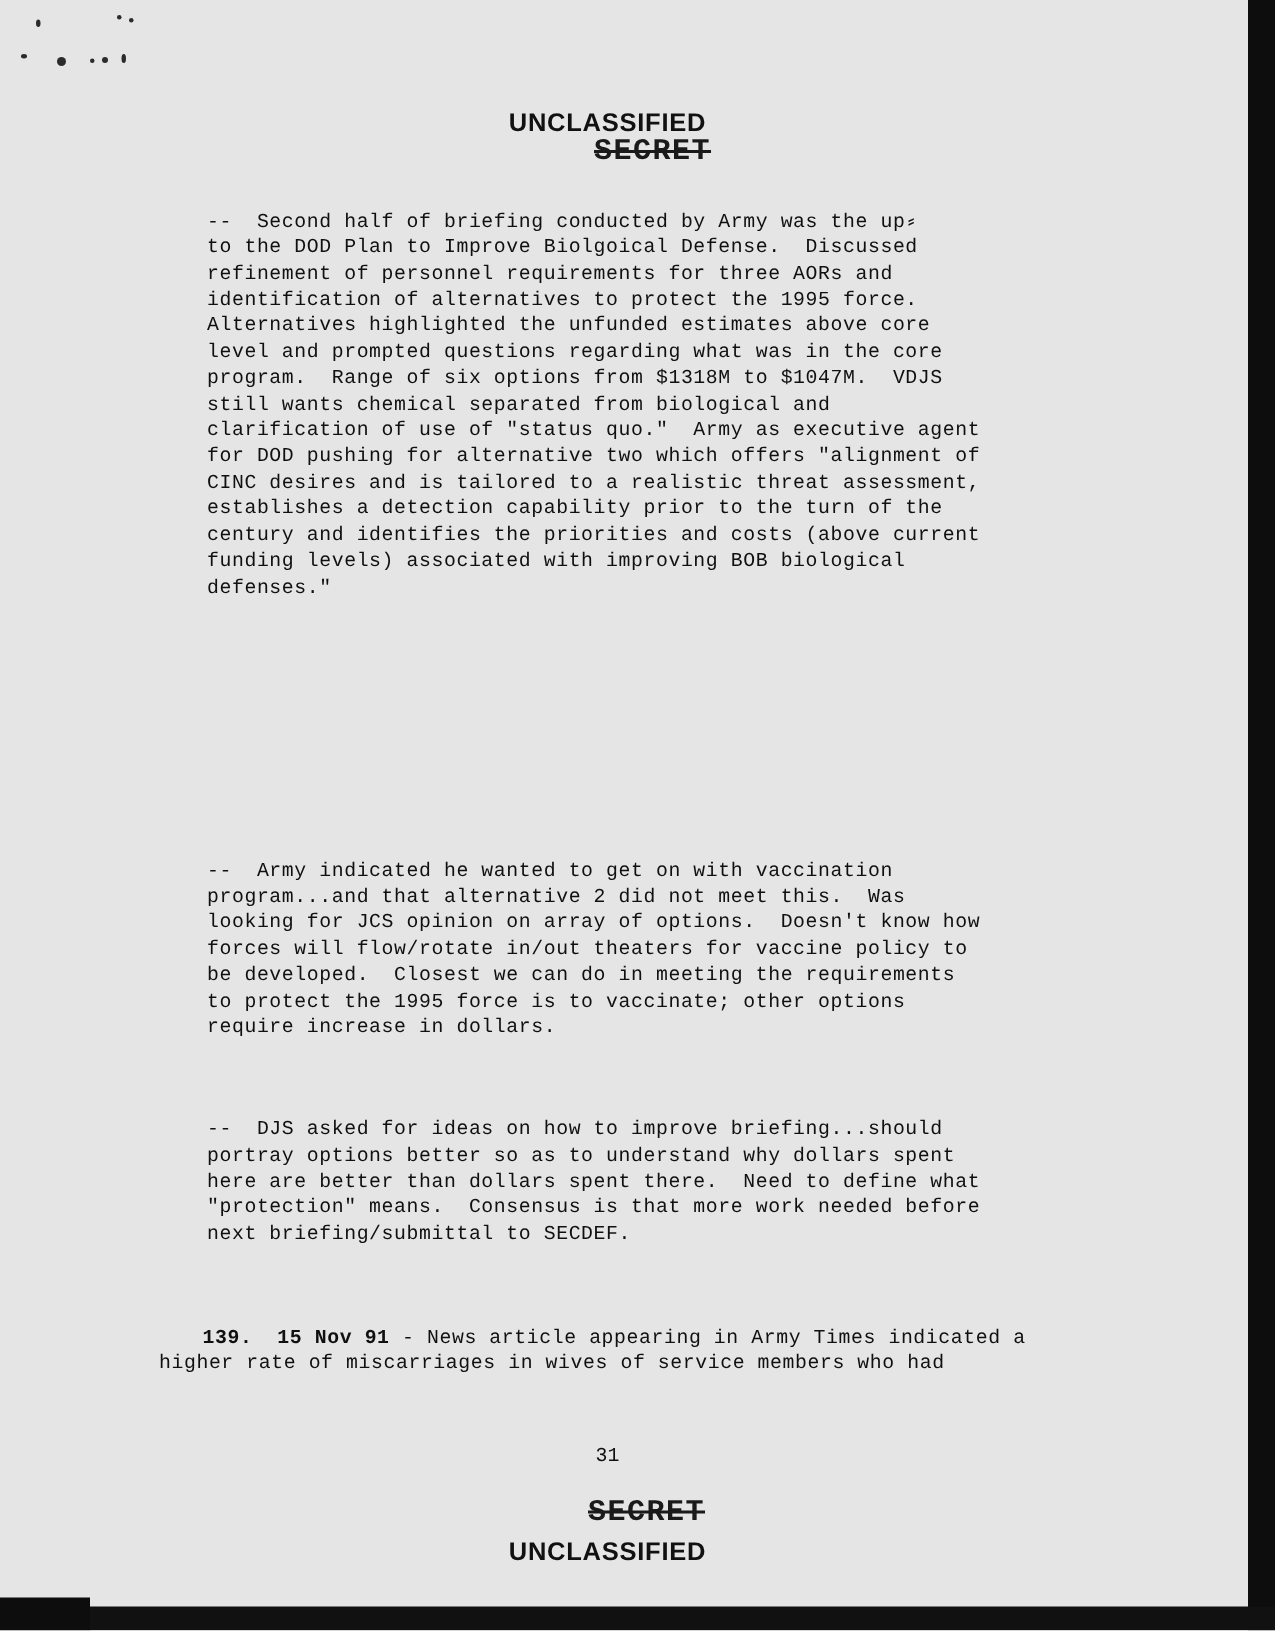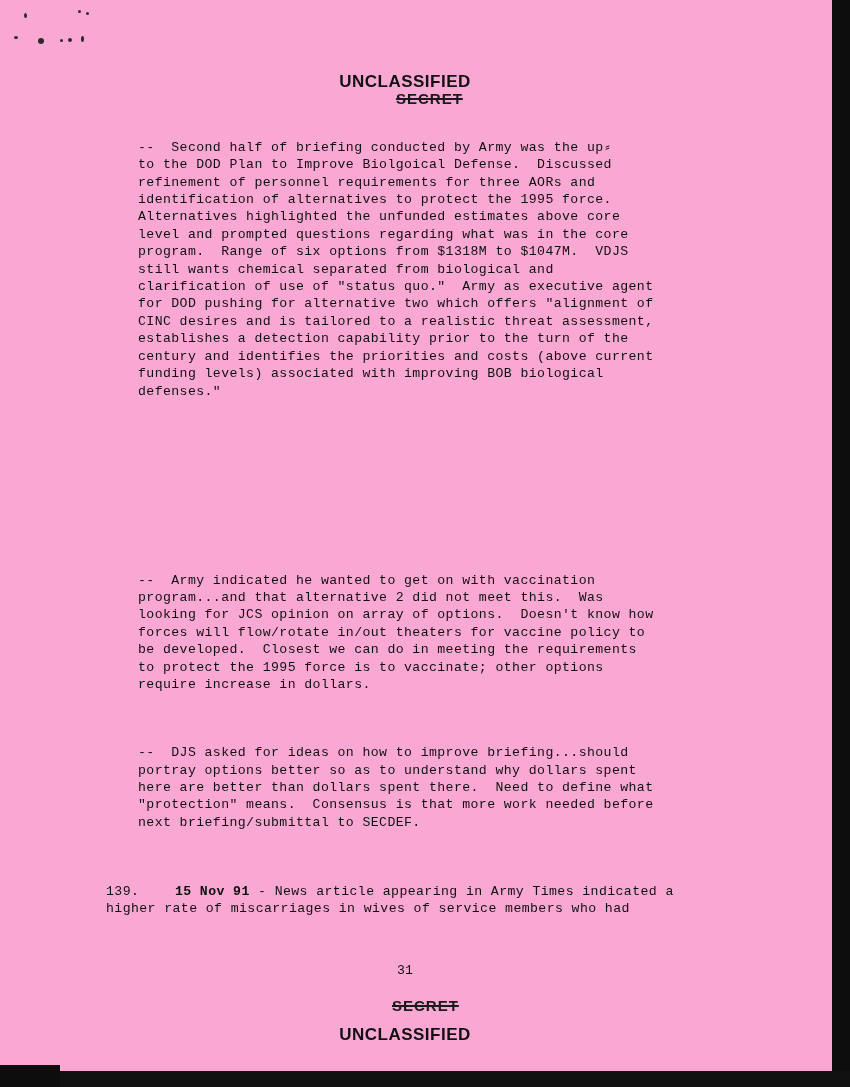--- a/index.html
+++ b/index.html
@@ -7,21 +7,21 @@
     padding: 0;
     background: #ffffff;
   }
   body {
     font-family: "Liberation Sans", sans-serif;
   }
   .page {
     position: relative;
     width: 850px;
     height: 1087px;
-    background: #f9a8d4;
+    background: #e5e5e5;
     overflow: hidden;
   }
   
   .edge-right {
     position: absolute;
     top: 0;
     right: 0;
     width: 18px;
     height: 1087px;
     background: #0d0d0d;
@@ -56,23 +56,23 @@
     font-weight: bold;
     font-size: 17px;
     letter-spacing: 0.5px;
     color: #111;
   }
   .cls-top { top: 72px; left: -20px; }
   .cls-bottom { top: 1025px; left: -20px; }
 
   .secret-stamp {
     position: absolute;
-    font-family: Liberation Sans, sans-serif;
+    font-family: Liberation Mono, monospace;
     font-weight: bold;
-    font-size: 15px;
+    font-size: 20px;
     letter-spacing: 1px;
     color: #1a1a1a;
     text-decoration: line-through;
     text-decoration-thickness: 2px;
   }
   .secret-top { top: 90px; left: 396px; }
   .secret-bottom { top: 997px; left: 392px; }
 
   .body-text {
     position: absolute;
@@ -97,25 +97,25 @@
     left: 106px;
     width: 672px;
     font-family: "Liberation Mono", monospace;
     font-size: 13.2px;
     line-height: 17.4px;
     color: #101010;
     letter-spacing: 0.4px;
     white-space: pre-wrap;
   }
   .entry-num {
-    font-weight: normal;
+    font-weight: bold;
+    margin-left: 29px;
   }
   .entry-date {
     font-weight: bold;
-    margin-left: 19px;
   }
   .page-number {
     position: absolute;
     top: 963px;
     width: 100%;
     left: -20px;
     text-align: center;
     font-family: "Liberation Mono", monospace;
     font-size: 13.2px;
     color: #101010;

